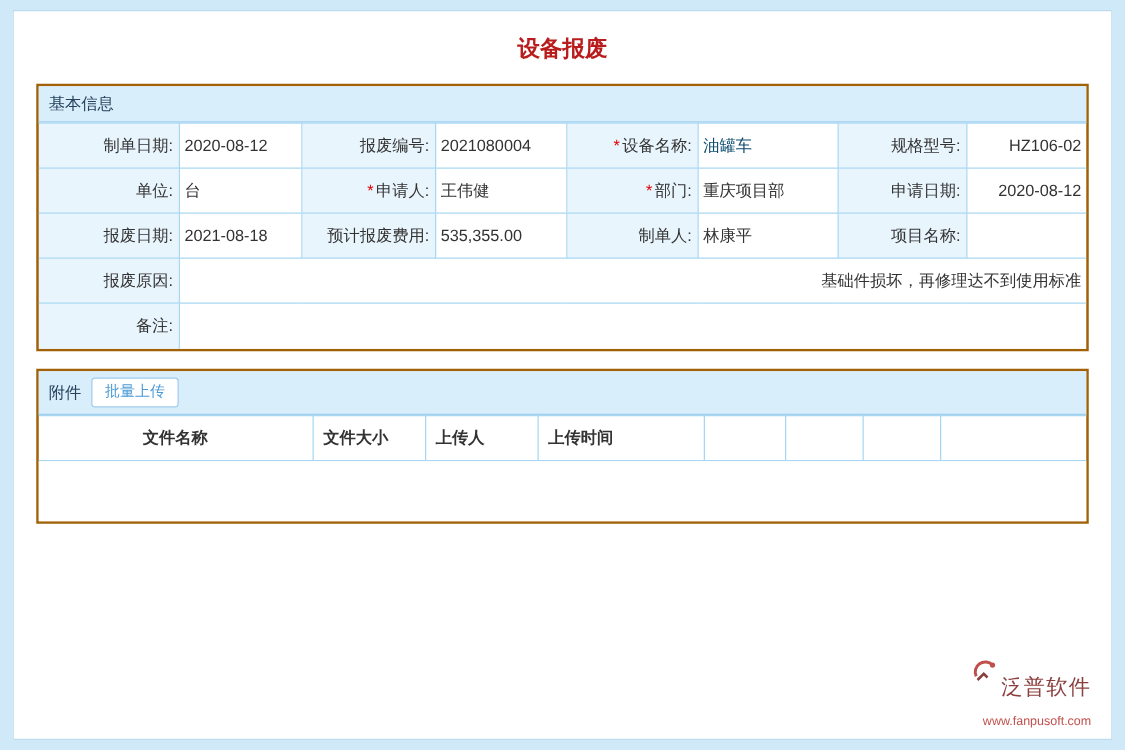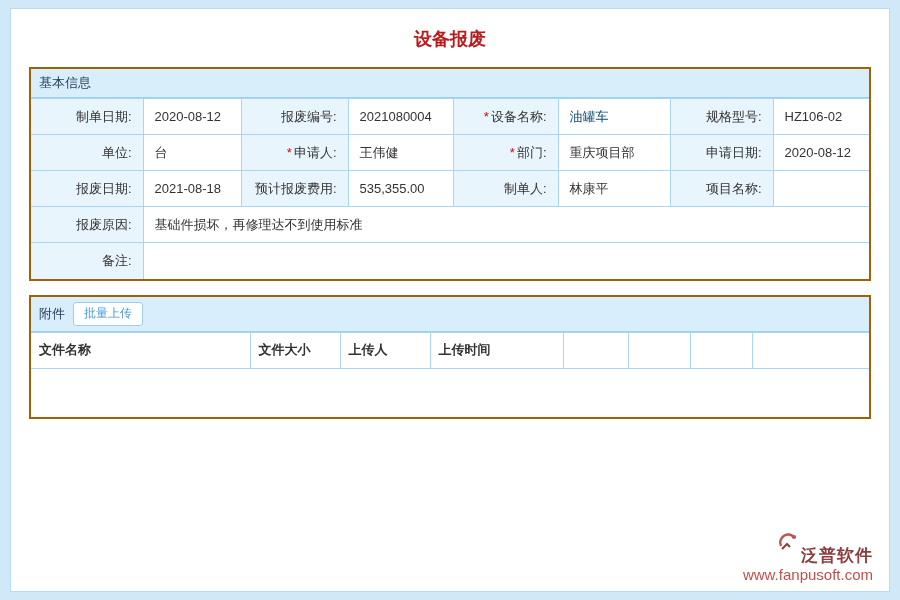--- a/index.html
+++ b/index.html
@@ -43,26 +43,26 @@
   }
   table.grid {
     width: 100%;
     border-collapse: collapse;
     table-layout: fixed;
     font-size: 13px;
   }
   table.grid td {
     border: 1px solid #a9d7f2;
     height: 36px;
-    padding: 2px 11px;
+    padding: 2px 4px;
     overflow: hidden;
     white-space: nowrap;
   }
   table.grid tr td:first-child { border-left: none; }
-  table.grid tr td:last-child { border-right: none; }
+  table.grid tr td:last-child { border-right: none; text-align: right; }
   table.grid tr:last-child td { border-bottom: none; }
   td.lbl {
     background: #e9f5fd;
     text-align: right;
     color: #333;
   }
   td.val { background: #ffffff; text-align: left; }
   .req { color: #e00000; margin-right: 2px; }
   a.eq-link { color: #0c4a6e; cursor: pointer; }
   .upload-btn {
@@ -84,46 +84,46 @@
   table.attach-grid td {
     border: 1px solid #a9d7f2;
     border-bottom: 1px solid #a9d7f2;
     height: 36px;
     padding: 2px 8px;
     font-weight: bold;
     color: #333;
     white-space: nowrap;
     overflow: hidden;
   }
-  table.attach-grid tr td:first-child { border-left: none; }
+  table.attach-grid tr td:first-child { border-left: none; text-align: center; }
   table.attach-grid tr td:last-child { border-right: none; }
   .attach-empty-area { height: 48px; background: #fff; }
   .footer-brand {
     position: absolute;
     right: 16px; bottom: 8px;
     text-align: right;
     line-height: 1.1;
   }
   .brand-row {
     display: flex;
     align-items: center;
     justify-content: flex-end;
     gap: 3px;
   }
   .brand-text {
     font-size: 17px;
-    font-weight: bold;
+    font-weight: normal;
     color: #8b3e3e;
     letter-spacing: 1px;
     margin-top: 28px;
   }
   .brand-url {
-    font-size: 15px;
+    font-size: 10px;
     color: #c0504d;
-    margin-top: 1px;
+    margin-top: 12px;
   }
 </style>
 </head>
 <body>
 
 <div class="card">
 
   <h1 class="title">设备报废</h1>
 
   <div class="section">

